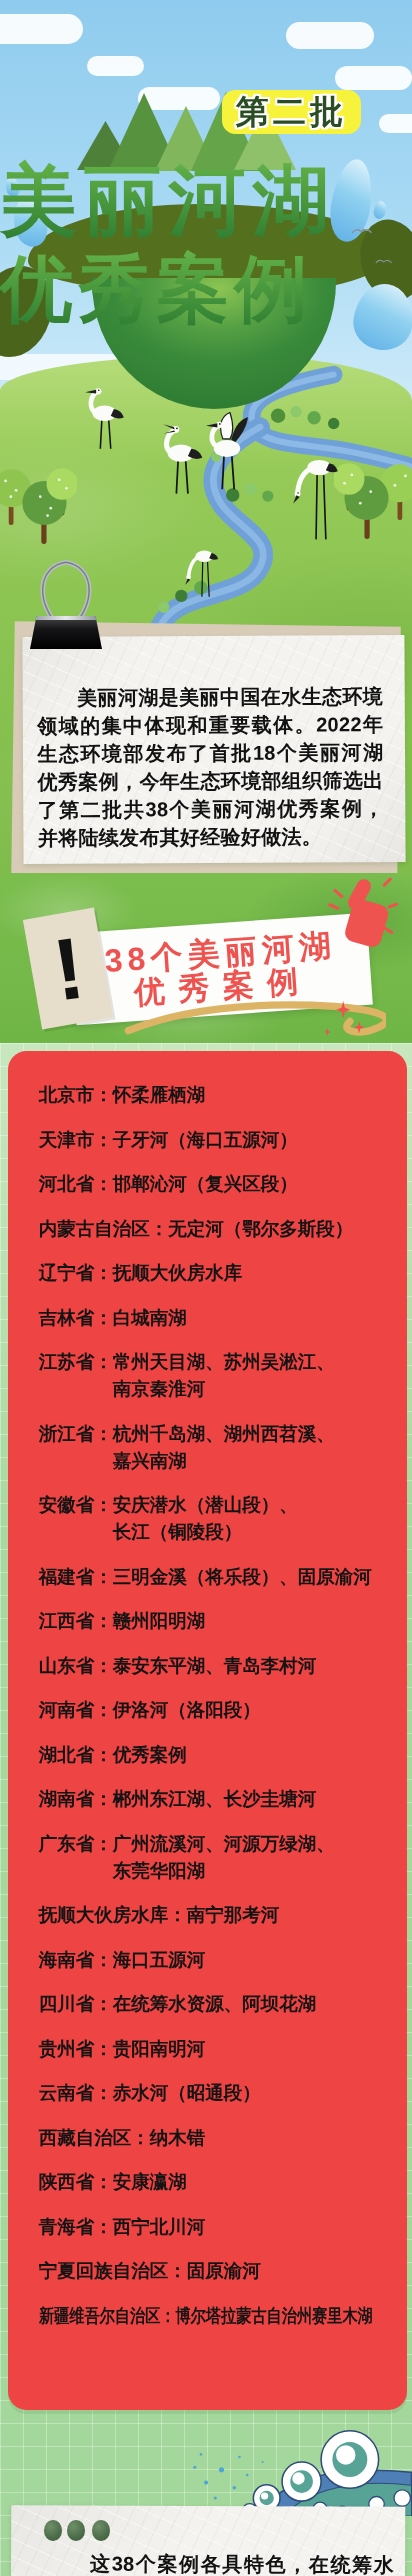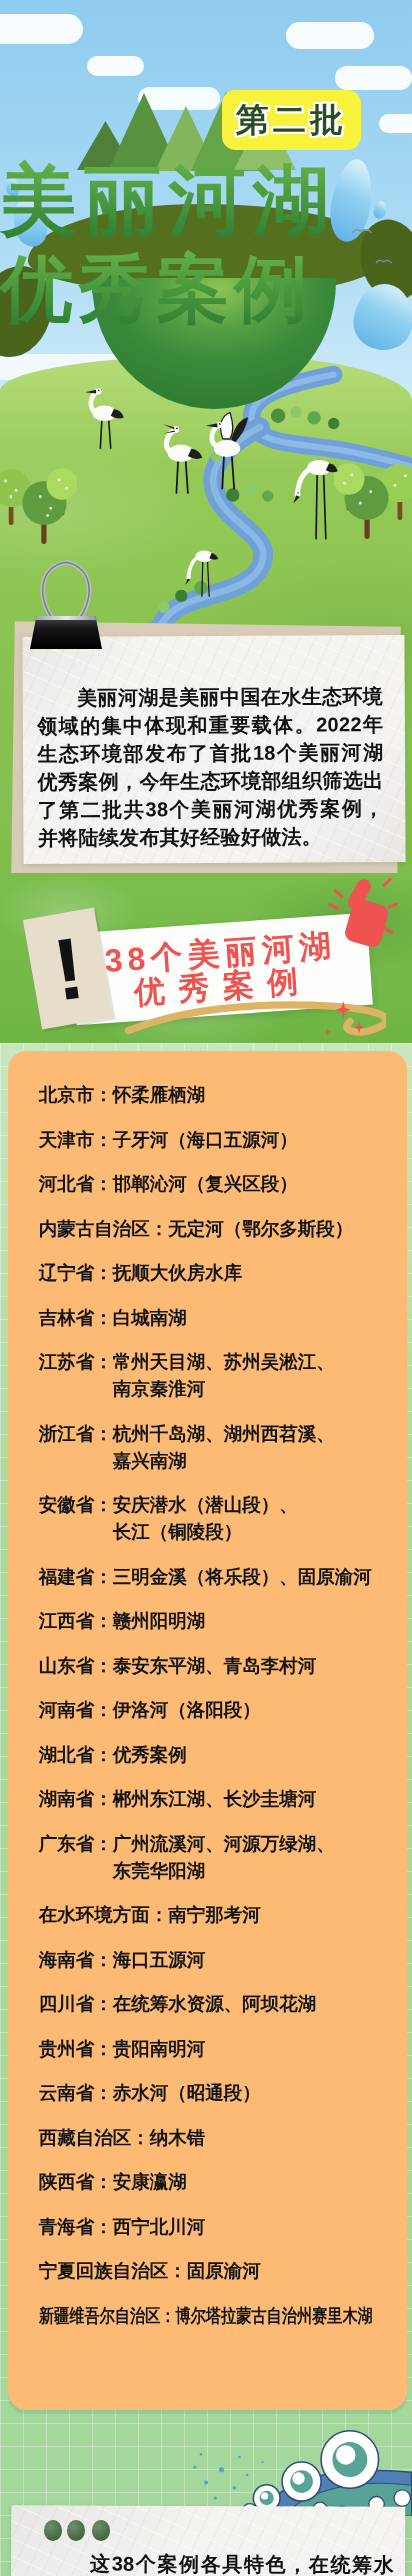--- a/index.html
+++ b/index.html
@@ -8,21 +8,21 @@
 .abs{position:absolute;}
 
 .sky{left:0;top:0;width:412px;height:402px;background:linear-gradient(180deg,#8FCBEE 0%,#A9DAF4 55%,#CDEAF9 100%);}
 .cloud{background:#fff;opacity:.92;border-radius:31px;}
 .cloud-strip{left:0;top:354px;width:123px;height:26px;background:#F3FAFE;border-radius:0 13.4px 13.4px 0;opacity:.95;}
 .blue-pill{left:94px;top:387px;width:34px;height:10.3px;background:#8AC4EC;border-radius:6.2px;opacity:.9;}
 .mount{clip-path:polygon(50% 0,100% 100%,0 100%);}
 .blob-olive{background:#54701E;}
 .bowl{left:92px;top:278px;width:244px;height:131px;border-radius:0 0 124px 124px / 0 0 129px 129px;
  background:radial-gradient(70% 90% at 52% 8%,#8DC553 0%,#55A044 34%,#3A8A3B 62%,#2F7D33 100%);}
-.badge{left:222px;top:90px;width:139px;height:60px;background:#F7F23C;border-radius:13.4px;
+.badge{left:222px;top:90px;width:139px;height:44px;background:#F7F23C;border-radius:13.4px;
  display:flex;align-items:center;justify-content:center;}
 .badge span{font-size:33px;font-weight:900;color:#2B4D24;letter-spacing:4.1px;
  text-shadow:-2.1px -2.1px 0 #fff,2.1px -2.1px 0 #fff,-2.1px 2.1px 0 #fff,2.1px 2.1px 0 #fff,0 -2.1px 0 #fff,0 2.1px 0 #fff,-2.1px 0 0 #fff,2.1px 0 0 #fff;}
 .title-line{width:412px;font-weight:900;position:absolute;left:0;}
 .title-line .t{position:relative;display:inline-block;
  background:linear-gradient(180deg,#63B148 10%,#2E7D32 90%);-webkit-background-clip:text;background-clip:text;
  color:#3C8C3C;-webkit-text-fill-color:transparent;}
 .title-line .t::before{content:attr(data-text);position:absolute;left:0;top:0;z-index:-1;color:#fff;
  -webkit-text-fill-color:#fff;-webkit-text-stroke:9.3px #fff;text-shadow:4.6px 6.2px 0 rgba(26,61,20,.55);}
 #title1{top:150px;font-size:77px;letter-spacing:7.2px;}
@@ -69,21 +69,21 @@
 .banner .r1{font-size:32px;font-weight:900;color:#EF5350;letter-spacing:5.2px;line-height:34px;}
 .banner .r2{font-size:31px;font-weight:900;color:#EF5350;letter-spacing:13.4px;line-height:33px;}
 .sparkle{background:#EF5350;clip-path:polygon(50% 0%,62% 38%,100% 50%,62% 62%,50% 100%,38% 62%,0% 50%,38% 38%);}
 
 .list-bg{left:0;top:1043px;width:412px;height:2192px;
  background-image:
  linear-gradient(rgba(255,255,255,.32) 1px,transparent 1px),
  linear-gradient(90deg,rgba(255,255,255,.32) 1px,transparent 1px),
  linear-gradient(180deg,#C8E7BE 0%,#A8D9A0 22%,#9FD597 100%);
  background-size:23px 23px,23px 23px,100% 100%;}
-.list-card{left:7.7px;top:1051px;width:399px;height:1359px;background:#fdba74;border-radius:18.5px;
+.list-card{left:7.7px;top:1051px;width:399px;height:1359px;background:#ef4444;border-radius:18.5px;
  box-shadow:0 4.1px 0 rgba(105,160,95,.22);box-sizing:border-box;padding:30px 12.4px 0 31px;}
 .entry{display:flex;align-items:flex-start;font-size:18.5px;font-weight:700;color:#141414;
  line-height:27px;margin-bottom:17.5px;letter-spacing:0;}
 .entry-label{flex:none;white-space:nowrap;}
 .entry-value{flex:1 1 auto;}
 .entry.compact{white-space:nowrap;transform:scaleX(.82);transform-origin:left center;}
 .entry.compact .entry-value{flex:none;}
 .dot{background:radial-gradient(circle at 35% 30%,#6F8F69,#4A6947 65%,#3F5E3C);border-radius:50%;}
 #body-note{left:10.3px;top:2506px;width:394px;height:594px;transform:rotate(.25deg);box-sizing:border-box;
  padding:44px 11.3px 0 39px;z-index:5;}
@@ -346,21 +346,21 @@
       </div>
       <div class="entry">
         <span class="entry-label">湖南省：</span>
         <div class="entry-value">郴州东江湖、长沙圭塘河</div>
       </div>
       <div class="entry">
         <span class="entry-label">广东省：</span>
         <div class="entry-value">广州流溪河、河源万绿湖、<br>东莞华阳湖</div>
       </div>
       <div class="entry">
-        <span class="entry-label">在水环境方面：</span>
+        <span class="entry-label">抚顺大伙房水库：</span>
         <div class="entry-value">南宁那考河</div>
       </div>
       <div class="entry">
         <span class="entry-label">海南省：</span>
         <div class="entry-value">海口五源河</div>
       </div>
       <div class="entry">
         <span class="entry-label">四川省：</span>
         <div class="entry-value">在统筹水资源、阿坝花湖</div>
       </div>

